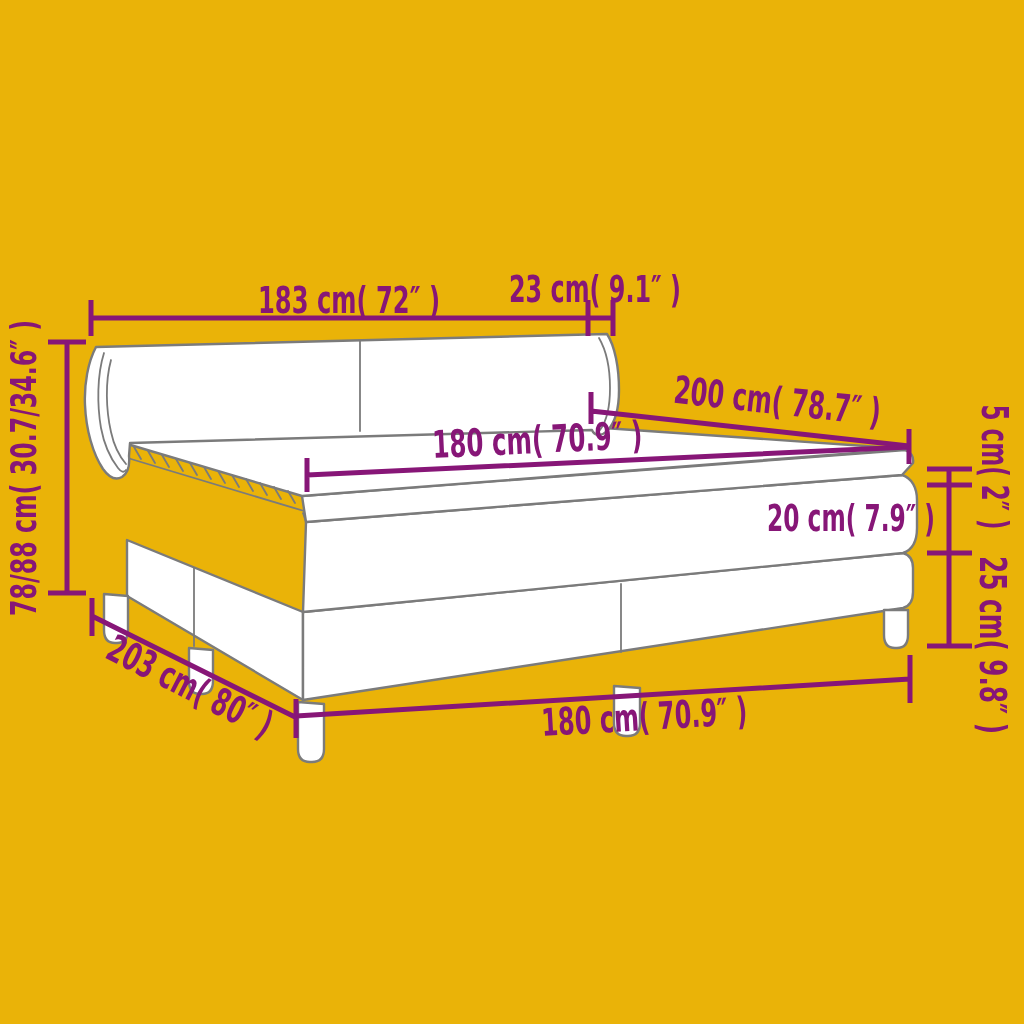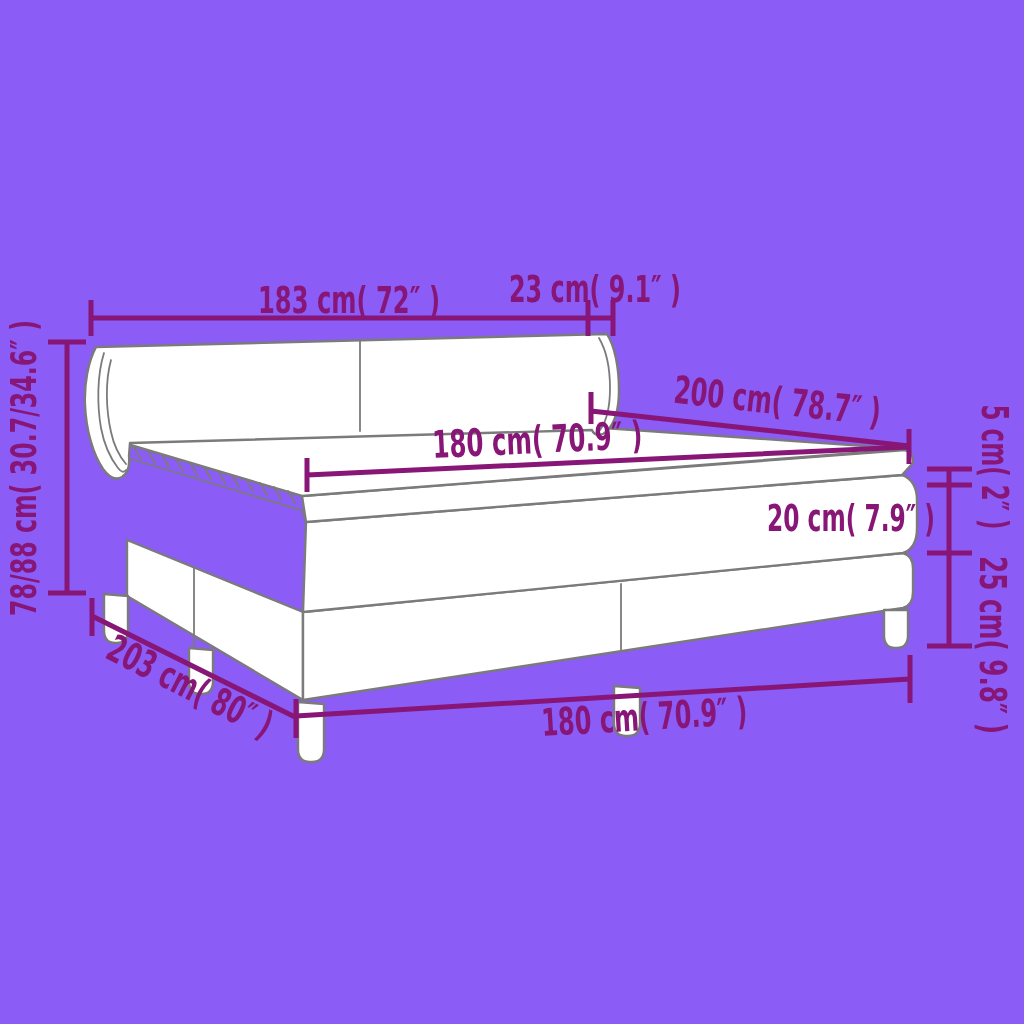--- a/index.html
+++ b/index.html
@@ -1,16 +1,16 @@
 <!DOCTYPE html>
 <html><head>
 <meta charset="utf-8">
 <style>
   html,body{margin:0;padding:0;background:#ffffff;}
-  .stage{position:relative;width:1024px;height:1024px;background:#8b5cf6;overflow:hidden;
+  .stage{position:relative;width:1024px;height:1024px;background:#eab308;overflow:hidden;
          font-family:"DejaVu Sans","Liberation Sans",sans-serif;}
   svg{display:block;}
   .bed-fill{fill:#ffffff;stroke:#7b7b7b;stroke-width:2.4;stroke-linejoin:round;}
   .bed-thin{fill:none;stroke:#7b7b7b;stroke-width:1.8;stroke-linecap:round;}
   .dim{fill:none;stroke:#871677;stroke-width:5;stroke-linecap:butt;}
   .dim-label{fill:#871677;font-weight:bold;font-size:38px;}
   .dim-label-small{fill:#871677;font-weight:bold;font-size:36px;}
 </style>
 </head>
 <body>

